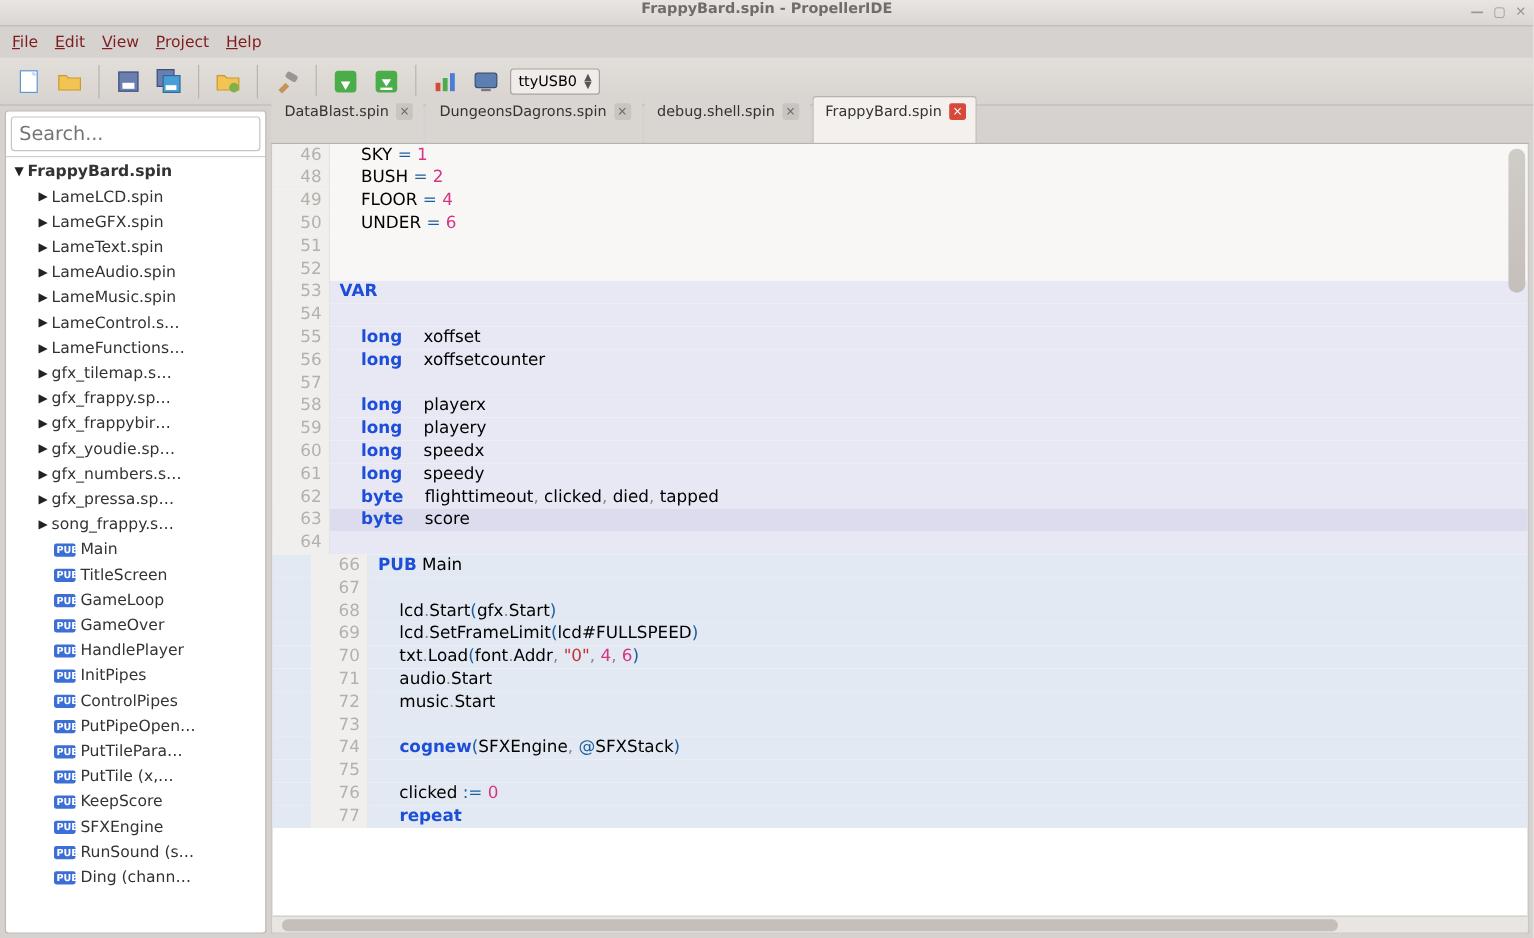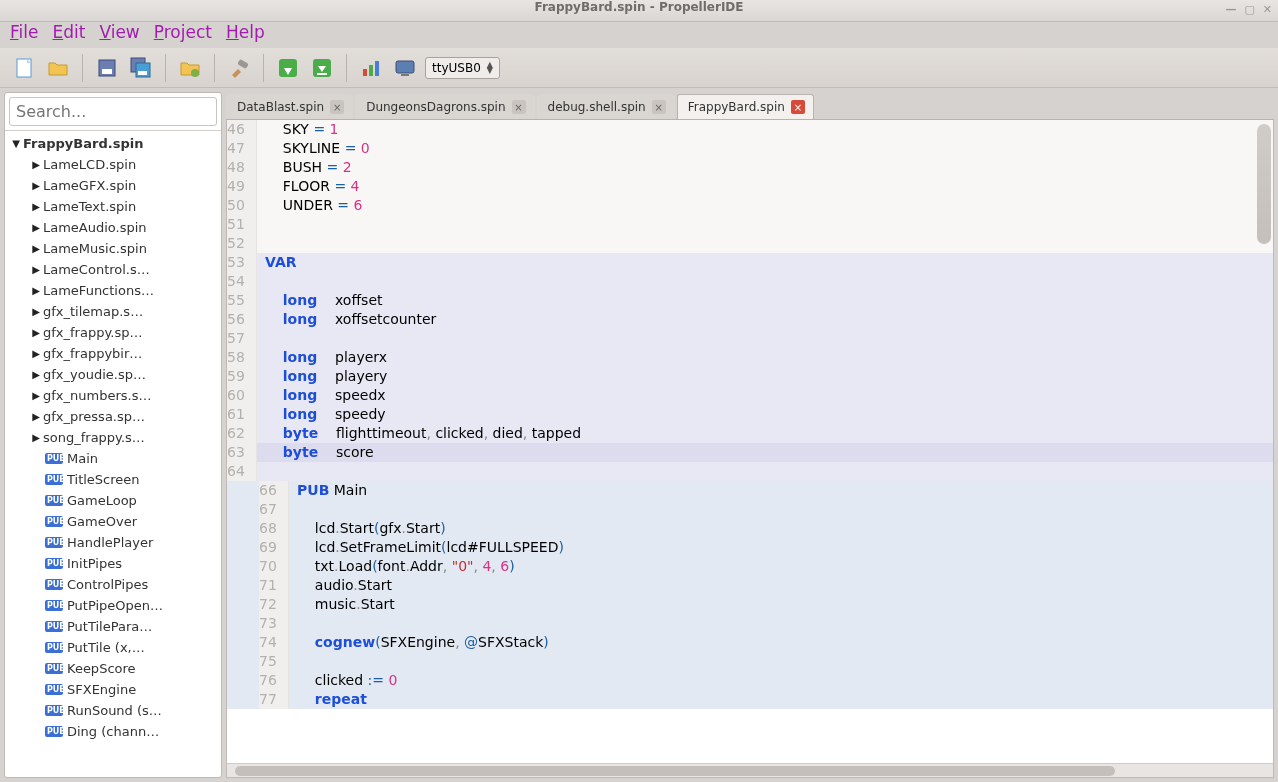--- a/index.html
+++ b/index.html
@@ -4,21 +4,21 @@
 <style>
 * { margin: 0; padding: 0; box-sizing: border-box; font-family: "DejaVu Sans", sans-serif; }
 body { background: #d6d2d0; width: 1278px; height: 782px; overflow: hidden; position: relative; }
 
 
 .titlebar { height: 22px; background: linear-gradient(#e8e5e3, #dad6d3); border-bottom: 1px solid #c0bcb9; display: flex; align-items: flex-start; justify-content: center; color: #6f6c69; font-size: 12px; font-weight: bold; position: relative; }
 .titlebar .wincontrols { position: absolute; right: 6px; top: 3px; display: flex; gap: 8px; }
 .titlebar .wincontrols span { color: #9a9693; font-size: 11px; }
 
 
-.menubar { height: 26px; display: flex; padding-left: 10px; gap: 14px; font-size: 17px; color: #a21caf; }
+.menubar { height: 26px; display: flex; align-items: center; padding-left: 10px; gap: 14px; font-size: 13px; color: #7f1d1d; }
 .menubar span u { text-decoration: underline; }
 
 
 .toolbar { height: 40px; background: linear-gradient(#e2ded9,#d8d3cf); border-bottom: 1px solid #c0bcb9; display: flex; align-items: center; padding-left: 10px; gap: 6px; }
 .toolbar .sep { width: 1px; height: 28px; background: #b8b3af; margin: 0 4px; }
 .toolbar .tbtn { width: 28px; height: 28px; display: flex; align-items: center; justify-content: center; border-radius: 3px; }
 .port-select { background: #efece9; border: 1px solid #a7a29e; border-radius: 3px; padding: 3px 6px; font-size: 12px; display: flex; align-items: center; gap: 6px; }
 .port-select .arrows { font-size: 8px; line-height: 6px; color: #555; display:flex; flex-direction:column; }
 
 
@@ -34,30 +34,30 @@
 .tree .node .exp { width: 14px; text-align: center; color: #222; font-size: 10px; }
 .tree .node .indent1 { width: 20px; }
 .tree .node .indent2 { width: 36px; }
 .badge { display: inline-block; font-size: 8px; font-weight: bold; color: #fff; background: #3b6fd6; border-radius: 2px; padding: 1px 2px; margin-right: 4px; line-height: 9px; width: 18px; text-align: center; }
 .badge.pri { background: #3ba86a; }
 
 
 .editor { flex: 1; display: flex; flex-direction: column; margin: 4px 4px 4px 0; }
 
 .tabbar { height: 28px; display: flex; align-items: flex-end; border-bottom: 1px solid #b8b3af; }
-.tab { padding: 5px 8px 5px 10px; font-size: 12px; color: #333; display: flex; align-items: flex-end; gap: 6px; border: 1px solid transparent; border-bottom: none; background: #d9d5d1; border-radius: 3px 3px 0 0; margin-right: 2px; }
+.tab { padding: 5px 8px 19px 10px; font-size: 12px; color: #333; display: flex; align-items: flex-end; gap: 6px; border: 1px solid transparent; border-bottom: none; background: #d9d5d1; border-radius: 3px 3px 0 0; margin-right: 2px; }
 .tab.active { background: #f3f0ed; border-color: #b8b3af; }
 .tab .close { width: 14px; height: 14px; font-size: 10px; display: flex; align-items: center; justify-content: center; border-radius: 2px; color: #666; background: #c9c4c0; }
 .tab .close.red { background: #d64a3a; color: #fff; }
 
 
 .codewrap { flex: 1; background: #fff; border: 1px solid #bfbab6; border-top: none; position: relative; overflow: hidden; }
 .code { font-family: "DejaVu Sans Mono", monospace; font-size: 14px; line-height: 19px; }
 .line { display: flex; height: 19px; }
-.gutter { width: 30px; text-align: left; padding-right: 6px; color: #b4b0ac; background: #f1efed; border-right: 1px solid #e6e3e0; user-select: none; }
+.gutter { width: 48px; text-align: right; padding-right: 6px; color: #b4b0ac; background: #f1efed; border-right: 1px solid #e6e3e0; user-select: none; }
 .src { padding-left: 8px; white-space: pre; flex: 1; }
 .bg-con { background: #f9f7f5; }
 .bg-var { background: #e8e8f5; }
 .bg-pub { background: #e3e9f2; padding-left: 32px; }
 .bg-hl  { background: #dcdcee; }
 
 .kw { color: #1d4ed8; font-weight: bold; }
 .op { color: #1a5fa3; }
 .num { color: #d63384; }
 .str { color: #c03030; }
@@ -225,24 +225,20 @@
           <span class="close red">×</span>
         </div>
       </div>
     <div class="codewrap">
       <div class="code" id="code">
           <div class="line bg-con">
             <div class="gutter">46</div>
             <div class="src"><span>    SKY </span><span class="op">=</span><span> </span><span class="num">1</span></div>
           </div>
           <div class="line bg-con">
-            <div class="gutter">47</div>
-            <div class="src"><span>    SKYLINE </span><span class="op">=</span><span> </span><span class="num">0</span></div>
-          </div>
-          <div class="line bg-con">
             <div class="gutter">48</div>
             <div class="src"><span>    BUSH </span><span class="op">=</span><span> </span><span class="num">2</span></div>
           </div>
           <div class="line bg-con">
             <div class="gutter">49</div>
             <div class="src"><span>    FLOOR </span><span class="op">=</span><span> </span><span class="num">4</span></div>
           </div>
           <div class="line bg-con">
             <div class="gutter">50</div>
             <div class="src"><span>    UNDER </span><span class="op">=</span><span> </span><span class="num">6</span></div>

